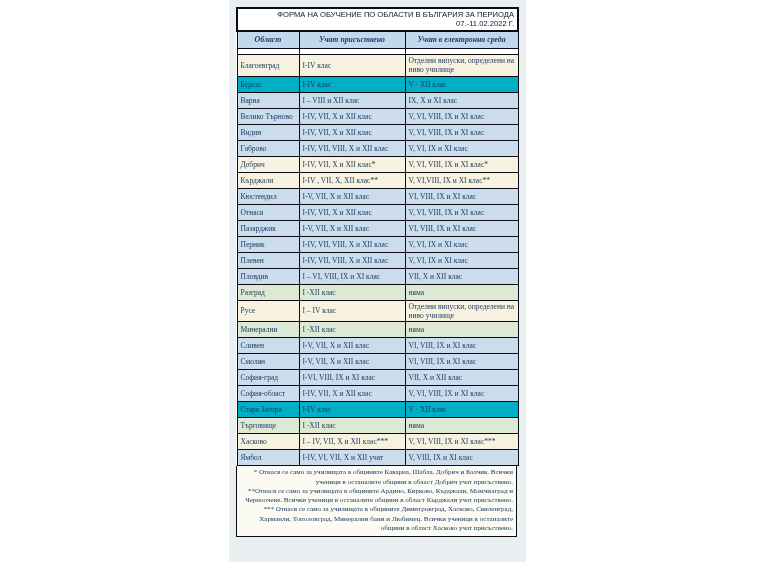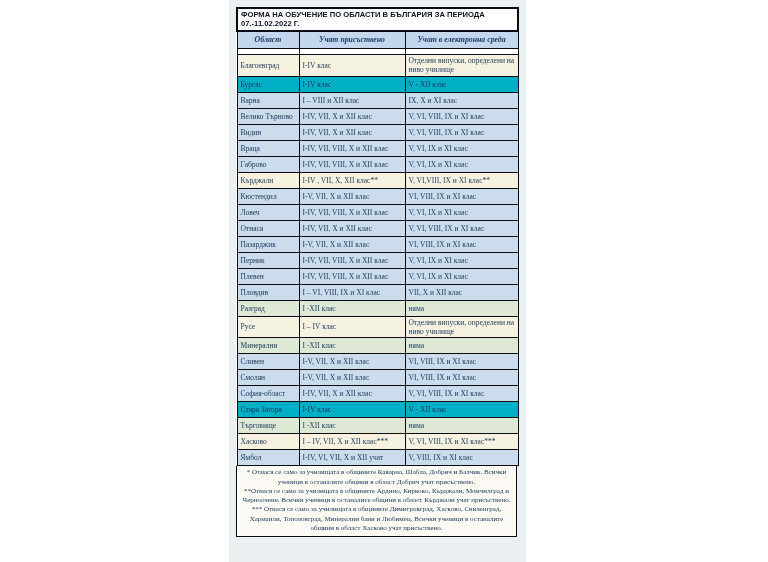--- a/index.html
+++ b/index.html
@@ -17,42 +17,42 @@
     border-collapse:collapse; width:281px; table-layout:fixed;
     background:#fff;
   }
   table.edu td, table.edu th {
     border:1px solid #0b0b16; padding:1px 3px;
     font-size:7.5px; line-height:1.25; color:#17365d;
     vertical-align:middle; overflow:hidden;
   }
   tr.titlerow th {
     background:#ffffff; font-family:"Liberation Sans", sans-serif;
-    font-weight:bold; font-size:7.6px; text-align:left;
+    font-weight:normal; font-size:7.6px; text-align:right;
     height:16px; color:#111122; border:2px solid #0b0b16;
   }
   tr.headrow th {
     background:var(--header,#c3d8ed); font-weight:bold; text-align:center;
     height:14px; font-size:7.8px;font-style:italic;
   }
   tr.spacer td { height:5px; background:#ffffff; padding:0; }
   tr.row td { height:13px; }
   td.region { font-weight:normal; }
   tr.tone-cream td { background:var(--cream,#f6f2df); }
   tr.tone-blue  td { background:var(--blue,#cbdcec); }
   tr.tone-cyan  td { background:var(--cyan,#00aec6); }
   tr.tone-green td { background:var(--green,#dde9d4); }
   .footnotes {
     margin-top:0; width:273px;
     border:1px solid #0b0b16; border-top:none;
     background:#fbfaf3; padding:2px 3px 3px 3px;
   }
   .footnotes p {
     margin:0; font-size:7px; line-height:1.32; color:#17365d;
-    text-align:center;
+    text-align:right;
   }
 </style>
 </head>
 <body style="--cyan: #00aec6; --blue: #cbdcec; --cream: #f6f2df; --green: #dde9d4; --header: #c3d8ed;">
 
 <div class="scan">
   <div class="tablewrap">
     <table class="edu">
       <colgroup>
         <col style="width:62px">
@@ -94,43 +94,38 @@
             <td class="region">Велико Търново</td>
             <td>I-IV, VII, X и XII клас</td>
             <td>V, VI, VIII, IX и XI клас</td>
           </tr>
           <tr class="row tone-blue">
             <td class="region">Видин</td>
             <td>I-IV, VII, X и XII клас</td>
             <td>V, VI, VIII, IX и XI клас</td>
           </tr>
           <tr class="row tone-blue">
-            <td class="region">Враца</td>
-            <td>I-IV, VII, VIII, X и XII клас</td>
-            <td>V, VI, IX и  XI клас</td>
-          </tr>
-          <tr class="row tone-blue">
             <td class="region">Габрово</td>
             <td>I-IV, VII, VIII, X и XII клас</td>
             <td>V, VI, IX и XI клас</td>
           </tr>
           <tr class="row tone-cream">
+            <td class="region">Добрич</td>
+            <td>I-IV, VII, X и XII клас*</td>
+            <td>V, VI, VIII, IX и XI клас*</td>
+          </tr>
+          <tr class="row tone-cream">
             <td class="region">Кърджали</td>
             <td>I-IV , VII, X, XII клас**</td>
             <td>V, VI,VIII, IX и XI клас**</td>
           </tr>
           <tr class="row tone-blue">
             <td class="region">Кюстендил</td>
             <td>I-V, VII, X и XII клас</td>
             <td>VI, VIII, IX и XI клас</td>
-          </tr>
-          <tr class="row tone-blue">
-            <td class="region">Ловеч</td>
-            <td>I-IV, VII, VIII, X и XII клас</td>
-            <td>V, VI, IX и XI клас</td>
           </tr>
           <tr class="row tone-blue">
             <td class="region">Отнася</td>
             <td>I-IV, VII, X и XII клас</td>
             <td>V, VI, VIII, IX и XI клас</td>
           </tr>
           <tr class="row tone-blue">
             <td class="region">Пазарджик</td>
             <td>I-V, VII, X и XII клас</td>
             <td>VI, VIII, IX и XI клас</td>
@@ -167,20 +162,25 @@
           </tr>
           <tr class="row tone-blue">
             <td class="region">Сливен</td>
             <td>I-V, VII, X и XII клас</td>
             <td>VI, VIII, IX и XI клас</td>
           </tr>
           <tr class="row tone-blue">
             <td class="region">Смолян</td>
             <td>I-V, VII, X и XII клас</td>
             <td>VI, VIII, IX и XI клас</td>
+          </tr>
+          <tr class="row tone-blue">
+            <td class="region">София-град</td>
+            <td>I-VI, VIII, IX и XI клас</td>
+            <td>VII, X и XII клас</td>
           </tr>
           <tr class="row tone-blue">
             <td class="region">София-област</td>
             <td>I-IV, VII, X и XII клас</td>
             <td>V, VI, VIII, IX и XI клас</td>
           </tr>
           <tr class="row tone-cyan">
             <td class="region">Стара Загора</td>
             <td>I-IV клас</td>
             <td>V - XII клас</td>

